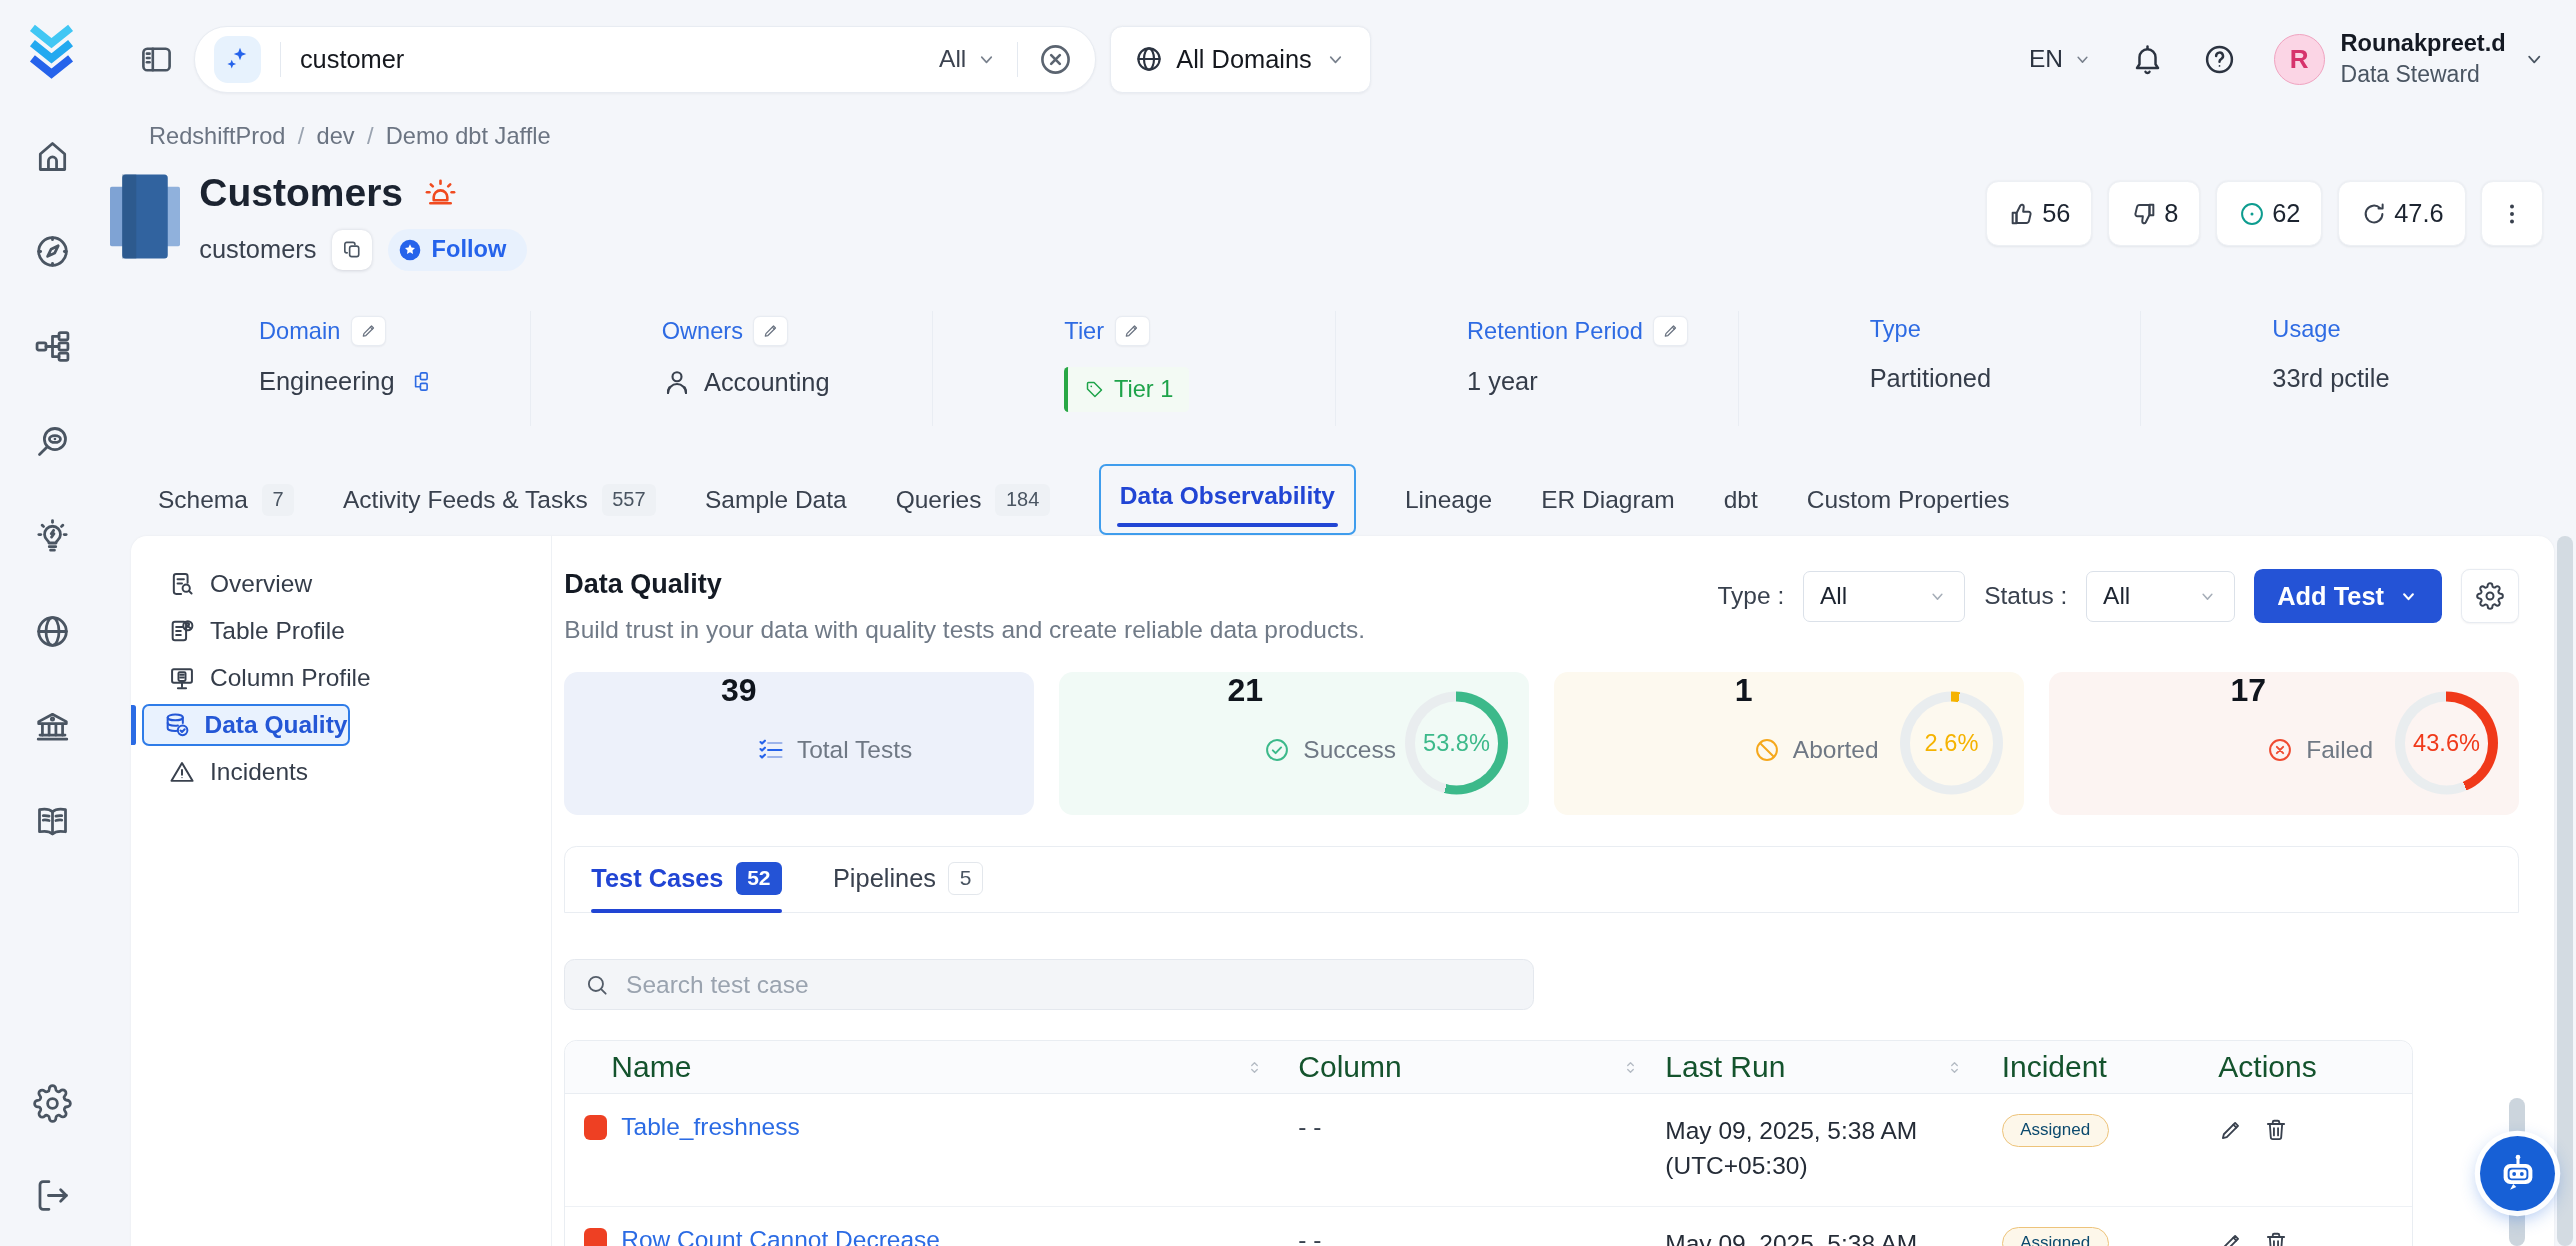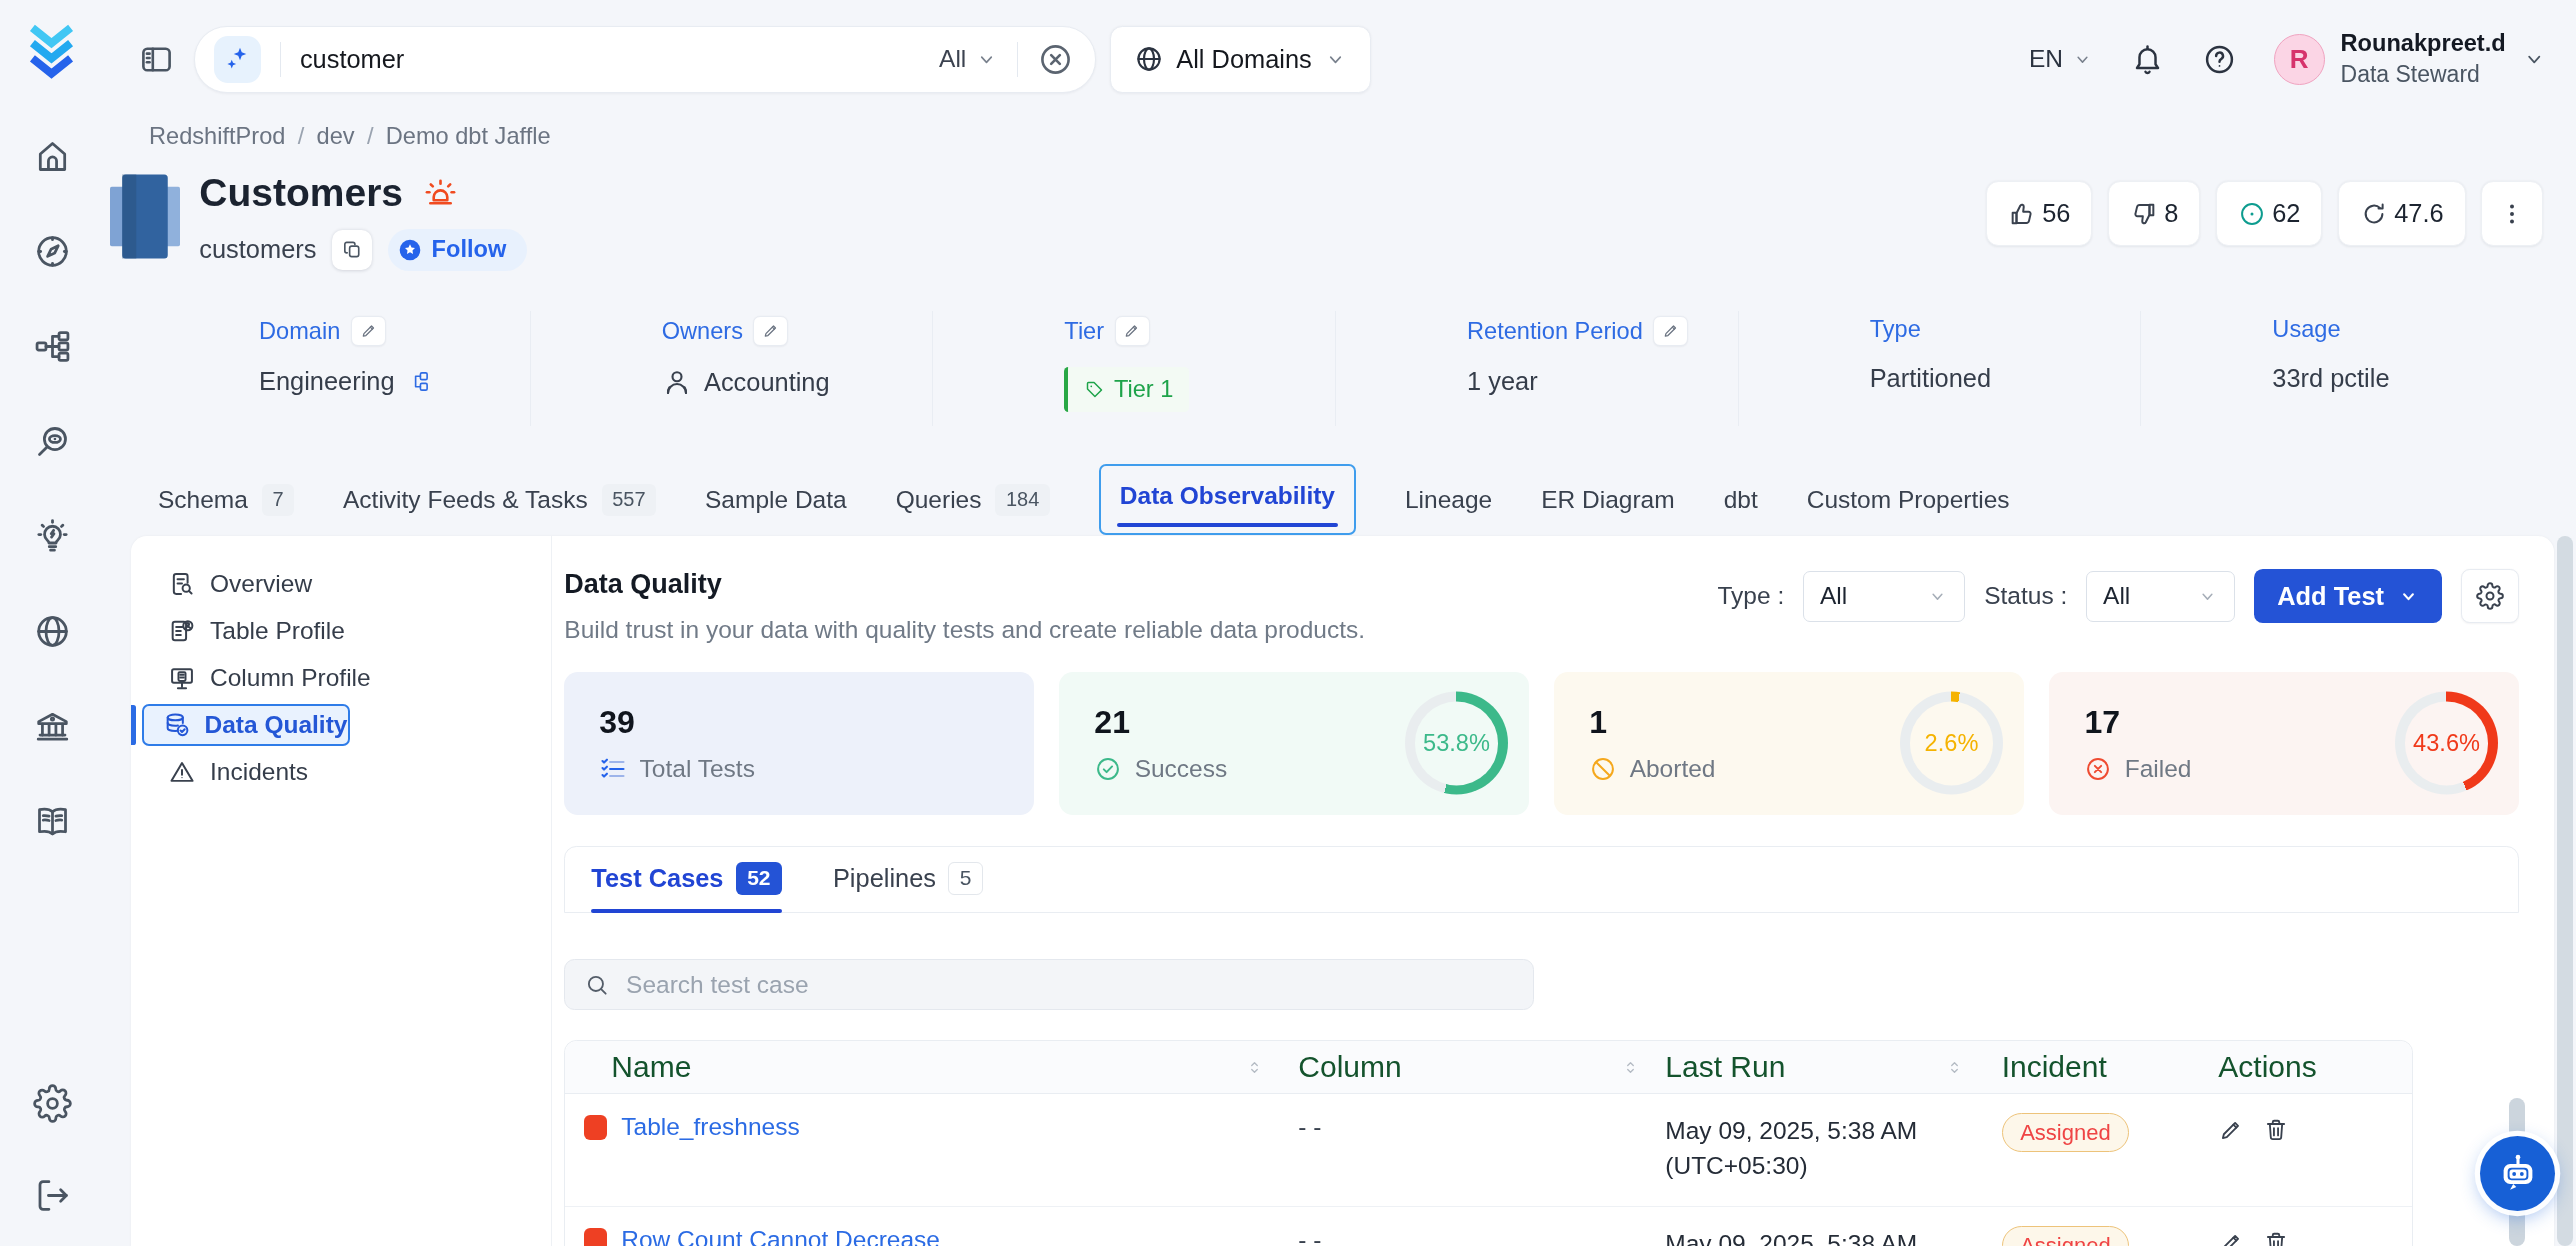--- a/index.html
+++ b/index.html
@@ -93,21 +93,21 @@
   .ctl-label{font-size:24.5px;color:#39414e}
   .select{width:162px;height:51px;border:0.9px solid #dbe1e9;border-radius:7px;background:#fff;display:flex;align-items:center;justify-content:space-between;padding:0 15.8px;font-size:24.5px;color:#1c2430;cursor:pointer}
   .select.status{width:149px}
   .sel-chev{width:21px;height:21px;color:#a6aeb8}
   .add-test{height:54px;padding:0 23px;border-radius:8.8px;background:#2453d6;color:#fff;font-size:25.4px;font-weight:bold;display:flex;align-items:center;gap:14px;border:none;cursor:pointer;font-family:inherit}
   .add-test .sel-chev{color:#fff}
   .gear-btn{width:58px;height:54px;border:0.9px solid #e7ebf1;border-radius:8.8px;background:#fff;color:#39414e;cursor:pointer;box-shadow:0 0.9px 1.8px rgba(16,24,40,.05)}
   .gear-btn svg{width:28px;height:28px}
 
   .cards{display:flex;gap:25.4px;margin-top:28px}
-  .card{flex:1;height:143px;border-radius:14px;position:relative;display:flex;flex-direction:column;justify-content:center;padding-left:35px}
+  .card{flex:1;height:143px;border-radius:14px;position:relative;display:flex;flex-direction:row;justify-content:center;padding-left:35px}
   .card .num{font-size:32px;font-weight:bold;color:#10151d}
   .card .lbl-row{display:flex;align-items:center;gap:12.3px;margin-top:14px;font-size:24.5px;color:#6f7884}
   .card .lbl-row .cic{width:28px;height:28px}
   .c1{background:#edf1fa}.c2{background:#f1faf6;--hole:#f1faf6}
   .c3{background:#fdf9ef;--hole:#fdf9ef}.c4{background:#fcf4f2;--hole:#fcf4f2}
   .c2 .cic{color:#3cb98a}.c3 .cic{color:#f5a81c}.c4 .cic{color:#ef4b31}
   .ring{position:absolute;right:21px;top:50%;transform:translateY(-50%);width:103px;height:103px;border-radius:50%;background:conic-gradient(var(--c) calc(var(--p)*1%), #e9edef 0)}
   .ring::after{content:"";position:absolute;inset:9.6px;border-radius:50%;background:var(--hole,#fff)}
   .ring .pct{position:absolute;inset:0;display:flex;align-items:center;justify-content:center;font-size:23.6px;color:var(--c);z-index:2}
 
@@ -130,21 +130,21 @@
   .hc.w-name{padding-left:46px}.hc.w-col{padding-left:22px}.hc.w-run{padding-left:13px}
   .hc.w-inc{padding-left:25.4px}.hc.w-act{padding-left:32px}
   .sort{width:19px;height:19px;color:#b4bbc4;cursor:pointer;flex:none}
   .trow{display:flex;align-items:flex-start;border-bottom:0.9px solid #eef1f5;padding:19px 0 23px;font-size:24.5px}
   .cell-name{display:flex;align-items:center;gap:14px;padding-left:19px}
   .risk-sq{width:23px;height:24.5px;border-radius:6.1px;background:#ee4023;flex:none}
   .tc-link{color:#2b6be4;cursor:pointer}
   .cell-col{padding-left:22px;color:#39414e}
   .cell-run{padding-left:13px;color:#252c37;line-height:35px}
   .cell-inc{padding-left:25.4px}
-  .pill{display:inline-block;border:1.8px solid #edc37a;background:#fdf7ea;color:#ef4444;font-size:22px;padding:5.3px 17.5px;border-radius:874px}
+  .pill{display:inline-block;border:1.8px solid #edc37a;background:#fdf7ea;color:#0c4a6e;font-size:17px;padding:5.3px 17.5px;border-radius:874px}
   .cell-act{padding-left:32px;display:flex;gap:19px;padding-top:3.5px}
   .act-ic{width:26px;height:26px;color:#39414e;cursor:pointer}
 
   .sb-track-page{position:absolute;right:3.5px;top:536px;bottom:0;width:15.8px;background:#d3dbe2;border-radius:7.9px}
   .sb-track-inner{position:absolute;right:51px;top:1098px;bottom:0;width:15.8px;background:#ccd5dd;border-radius:7.9px}
   .chat-fab{position:absolute;left:2480px;top:1136px;width:75px;height:75px;border-radius:50%;background:#1760d6;box-shadow:0 0 0 5.3px rgba(255,255,255,.95),0 5.3px 19px rgba(23,96,214,.45);cursor:pointer;z-index:5}
   .chat-fab svg{width:46px;height:46px}
 </style>
 </head>
 <body>

